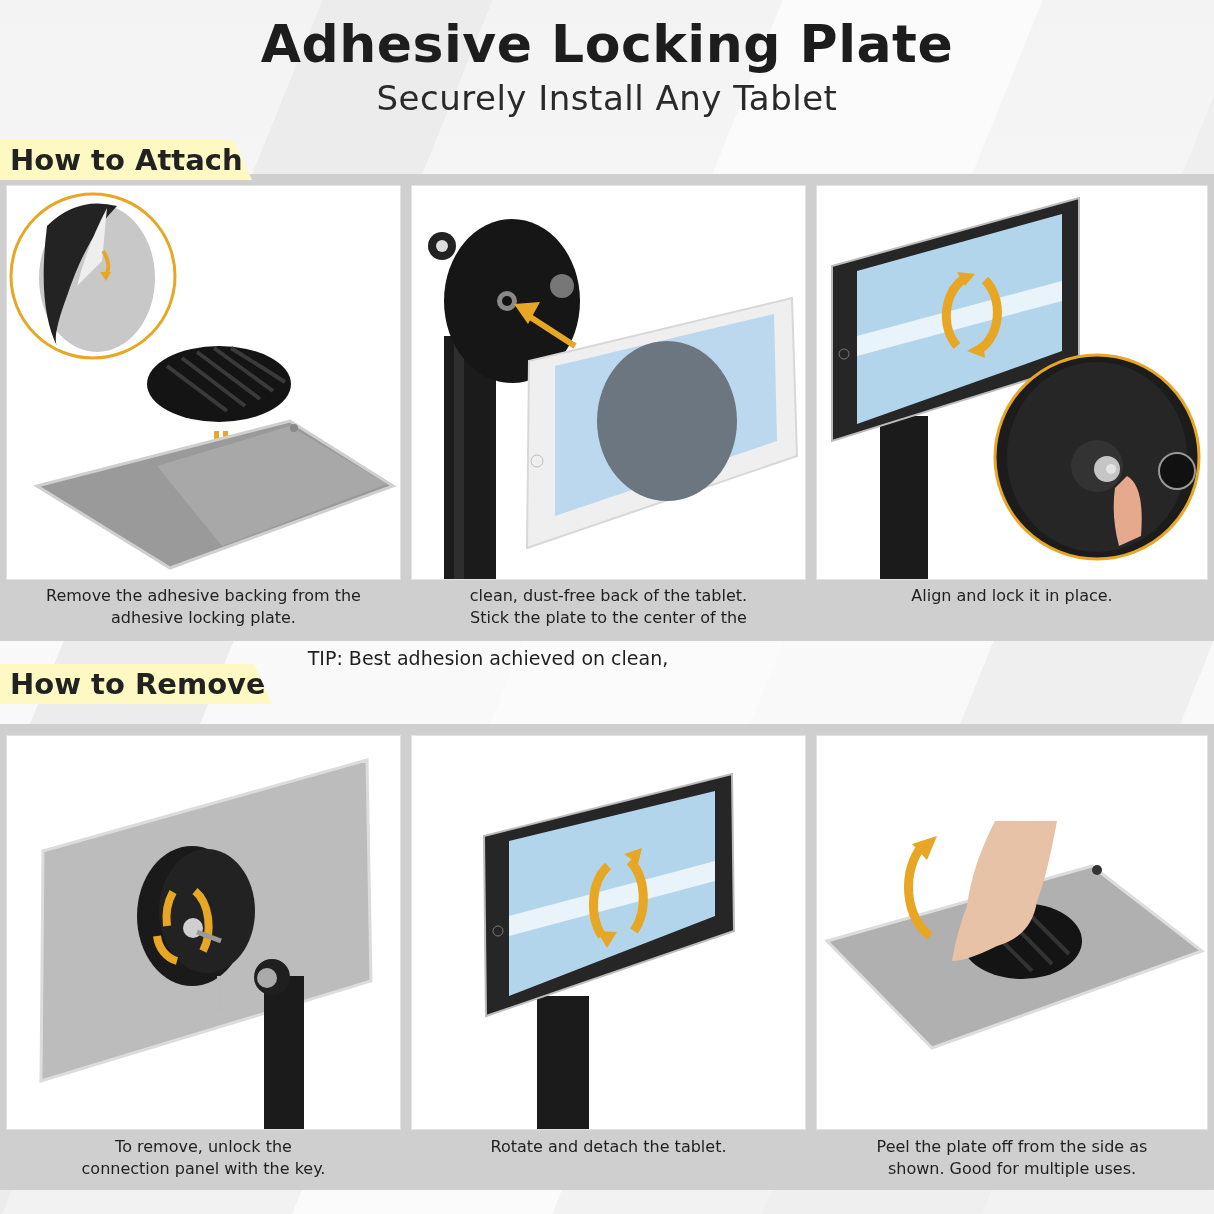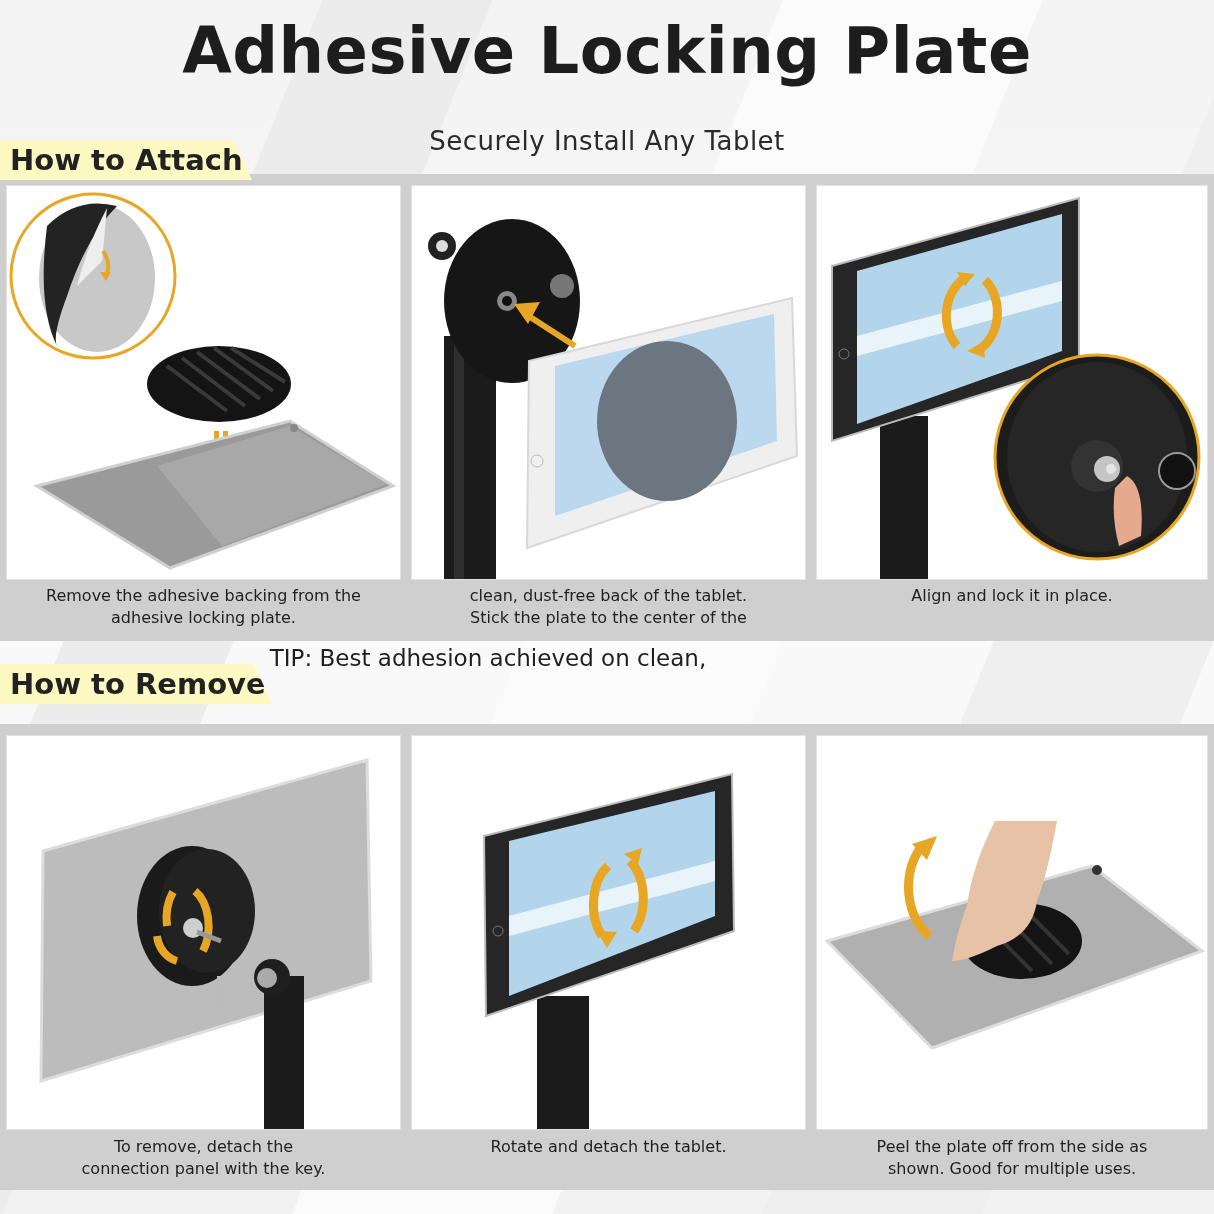--- a/index.html
+++ b/index.html
@@ -11,43 +11,43 @@
       position: relative;
     }
     .bg-stripes {
       position: absolute; inset: 0; z-index: 0; overflow: hidden;
       background: linear-gradient(180deg, #f3f3f3 0%, #fafafa 50%, #f2f2f2 100%);
     }
     .bg-stripes .s {
       position: absolute; top: -50px; height: 1400px; transform: skewX(-22deg);
     }
     .header { position: absolute; left: 0; top: 0; width: 1214px; height: 140px; z-index: 1; text-align: center; }
-    .title { position: absolute; left: 0; right: 0; top: 14px; font-size: 64px; font-weight: bold; letter-spacing: 0.5px; color: #1d1d1d; }
-    .subtitle { position: absolute; left: 0; right: 0; top: 78px; font-size: 26px; color: #2a2a2a; letter-spacing: 0.5px; margin-top: 48px; }
+    .title { position: absolute; left: 0; right: 0; top: 14px; font-size: 52px; font-weight: bold; letter-spacing: 0.5px; color: #1d1d1d; }
+    .subtitle { position: absolute; left: 0; right: 0; top: 78px; font-size: 34px; color: #2a2a2a; letter-spacing: 0.5px; }
 
     .section-tab {
       position: absolute; left: 0; z-index: 2; height: 40px; padding-left: 10px;
       font-size: 29px; font-weight: bold; color: #222; line-height: 40px;
       background: #fef9c3;
       clip-path: polygon(0 0, calc(100% - 18px) 0, 100% 100%, 0 100%);
     }
     .section-band {
       position: absolute; left: 0; width: 1214px; z-index: 1; background: #cfcfcf;
     }
     .panel {
       position: absolute; z-index: 3; background: #ffffff;
       box-shadow: 0 0 0 1px #e2e2e2;
       overflow: hidden;
     }
     .caption {
       position: absolute; z-index: 3; text-align: center; font-size: 16px; line-height: 22px; color: #1f1f1f;
     }
     .tip {
       position: absolute; left: 0; width: 976px; top: 647px; z-index: 3;
-      text-align: center; font-size: 23px; line-height: 22px; color: #1f1f1f;
+      text-align: center; font-size: 19px; line-height: 22px; color: #1f1f1f;
     }
     svg { display: block; }
   </style>
 </head>
 <body>
 
 <div class="bg-stripes">
   <div class="s" style="left:60px;width:170px;background:#ececec;"></div>
   <div class="s" style="left:520px;width:260px;background:#fbfbfb;"></div>
   <div class="s" style="left:990px;width:220px;background:#efefef;"></div>
@@ -173,21 +173,21 @@
     <circle cx="186" cy="192" r="10" fill="#cfcfcf"></circle>
     <line x1="190" y1="196" x2="214" y2="205" stroke="#999" stroke-width="5"></line>
     <rect x="210" y="240" width="6" height="35" fill="#bbb"></rect>
 
     <rect x="257" y="240" width="40" height="160" fill="#1b1b1b"></rect>
     <circle cx="265" cy="241" r="18" fill="#1f1f1f"></circle>
     <circle cx="260" cy="242" r="10" fill="#aaa"></circle>
   </svg>
 </div>
 <div class="caption" style="left:7px;top:1136px;width:393px;">
-  <div>To remove, detach the</div>
+  <div>To remove, unlock the</div>
   <div>connection panel with the key.</div>
 </div>
 
 <div class="panel" style="left:412px;top:736px;width:393px;height:393px;">
   <svg width="393" height="393" viewBox="0 0 393 393">
     <rect x="125" y="260" width="52" height="140" fill="#1b1b1b"></rect>
     <polygon points="72,100 320,38 322,195 74,280" fill="#262626" stroke="#bbb" stroke-width="2"></polygon>
     <polygon points="97,105 303,55 303,180 97,260" fill="#b3d5ec"></polygon>
     <polygon points="97,180 303,125 303,145 97,200" fill="#e8f3fa"></polygon>
     <circle cx="86" cy="195" r="5" fill="none" stroke="#777"></circle>

